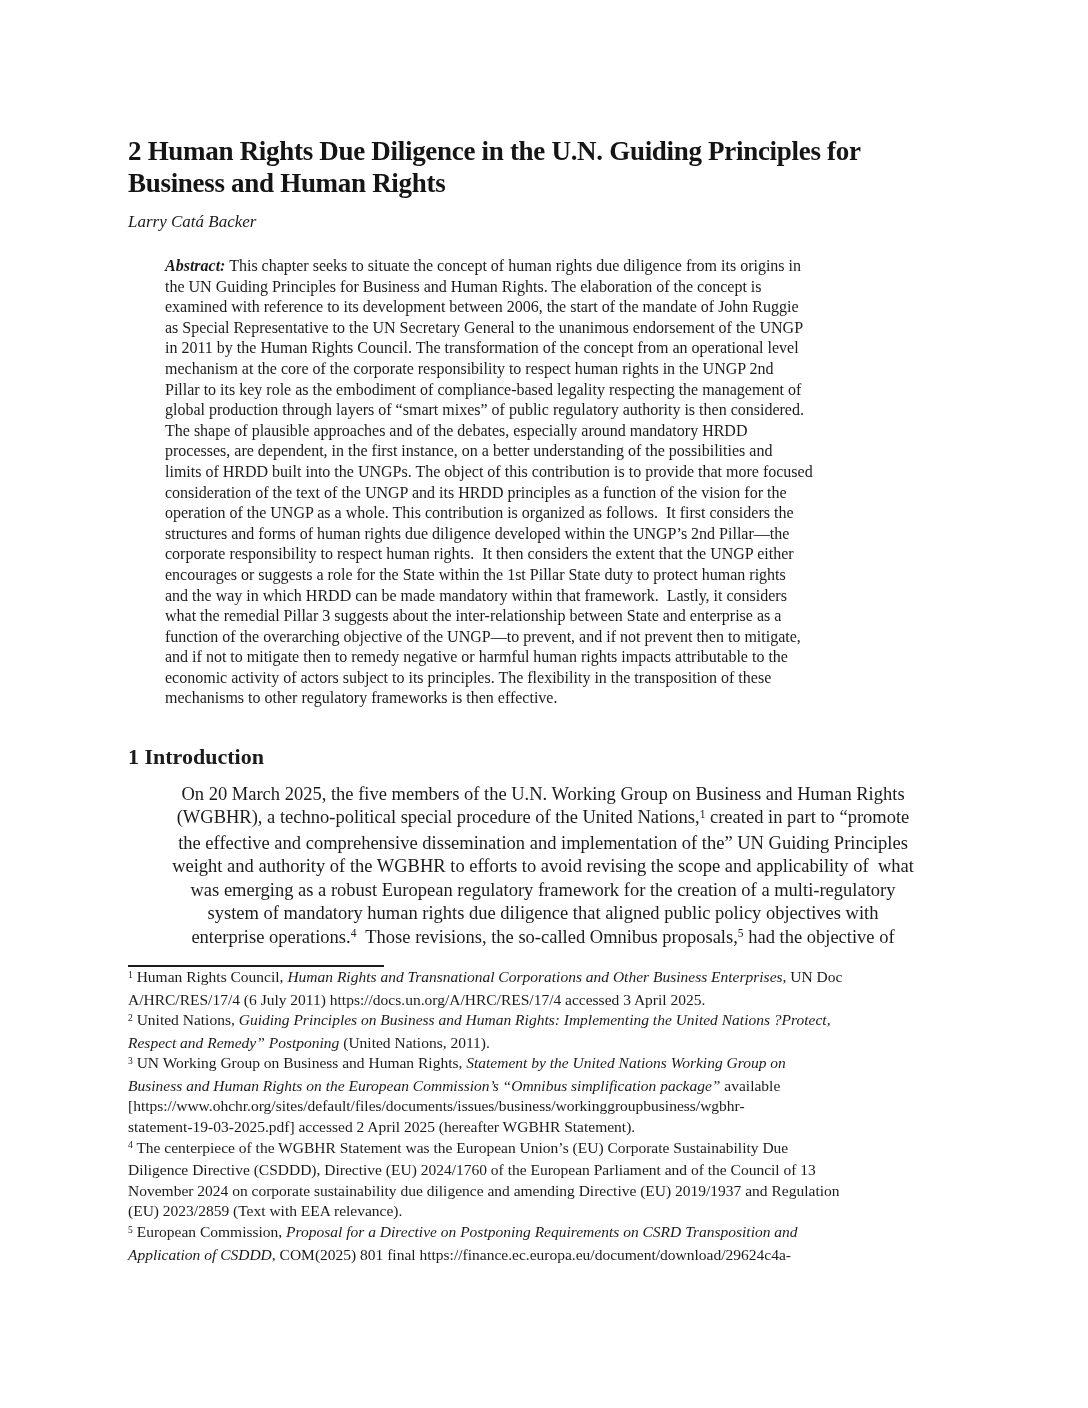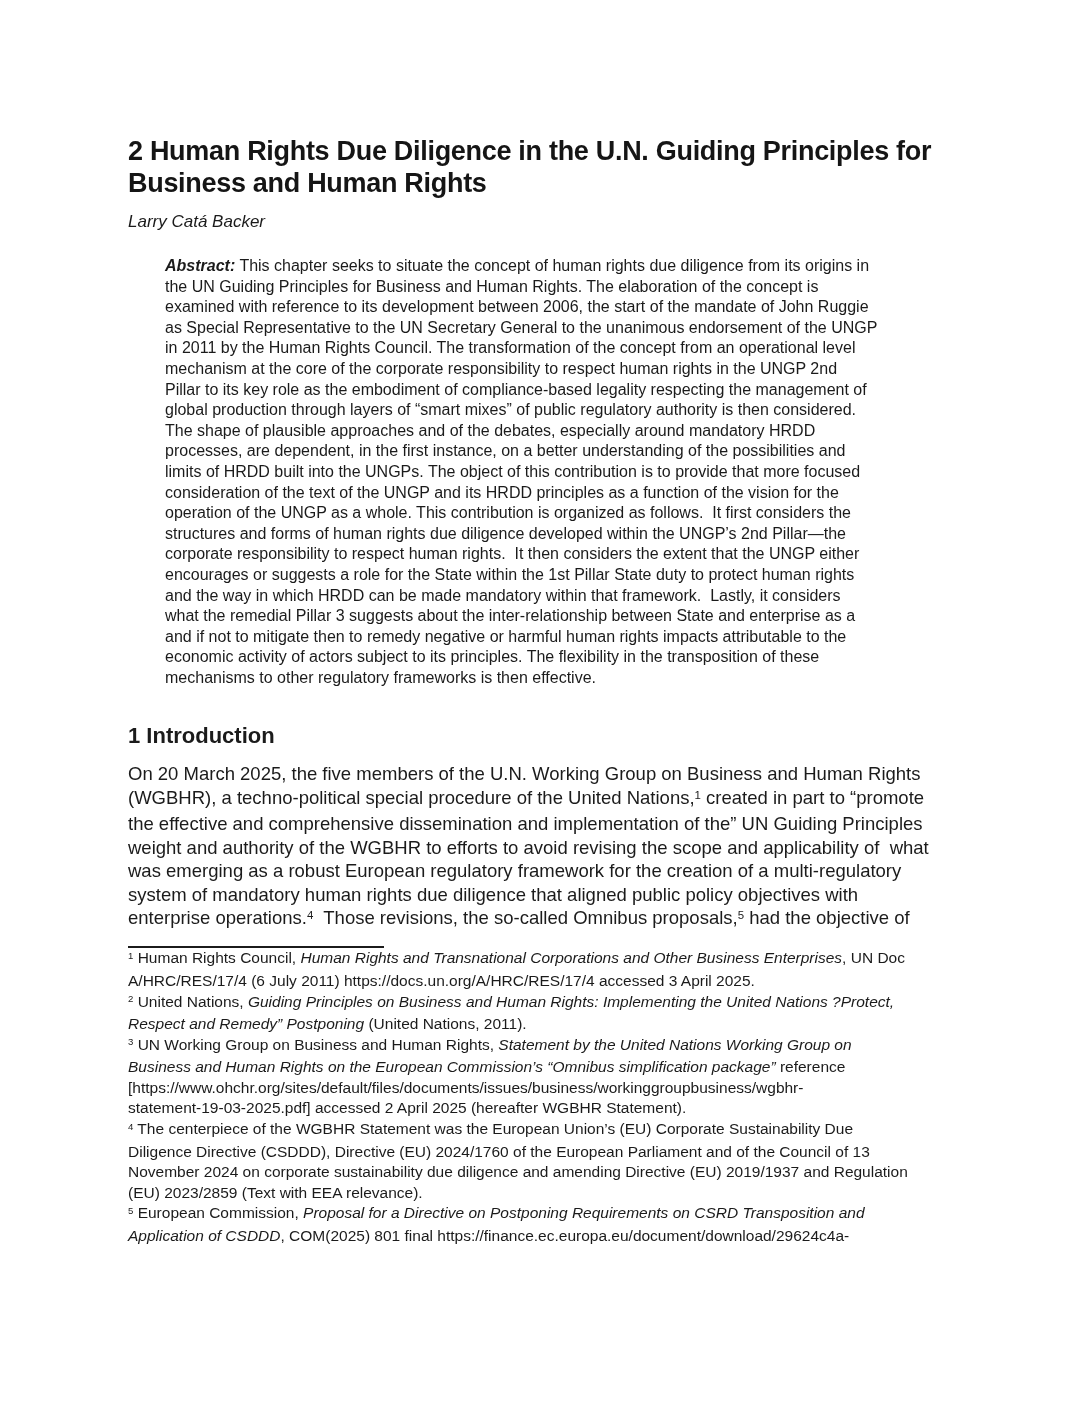--- a/index.html
+++ b/index.html
@@ -2,21 +2,21 @@
 <html><head>
 <meta charset="utf-8">
 <style>
   html, body { margin: 0; padding: 0; background: #ffffff; }
   .page {
     position: relative;
     width: 1088px;
     height: 1408px;
     background: #ffffff;
     color: #1b1b1b;
-    font-family: Liberation Sans, sans-serif;
+    font-family: Liberation Serif, serif;
     overflow: hidden;
     box-sizing: border-box;
   }
   .content {
     padding: 135px 130px 0 128px;
   }
   .line { white-space: pre; }
   .title {
     margin: 0;
     font-size: 27px;
@@ -46,20 +46,21 @@
   }
   .heading {
     margin: 36px 0 0 0;
     font-size: 22px;
     font-weight: 700;
     line-height: 24px;
   }
   .para {
     margin-top: 14px;
     font-size: 18.5px;
+    text-align: center;
   }
   .para .line { line-height: 23.4px; }
   .fn-sep {
     margin-top: 14px;
     width: 256px;
     height: 0;
     border-top: 2px solid #1b1b1b;
   }
   .footnotes {
     font-size: 15.5px;
@@ -91,20 +92,21 @@
         <div class="line">The shape of plausible approaches and of the debates, especially around mandatory HRDD</div>
         <div class="line">processes, are dependent, in the first instance, on a better understanding of the possibilities and</div>
         <div class="line">limits of HRDD built into the UNGPs. The object of this contribution is to provide that more focused</div>
         <div class="line">consideration of the text of the UNGP and its HRDD principles as a function of the vision for the</div>
         <div class="line">operation of the UNGP as a whole. This contribution is organized as follows.  It first considers the</div>
         <div class="line">structures and forms of human rights due diligence developed within the UNGP’s 2nd Pillar—the</div>
         <div class="line">corporate responsibility to respect human rights.  It then considers the extent that the UNGP either</div>
         <div class="line">encourages or suggests a role for the State within the 1st Pillar State duty to protect human rights</div>
         <div class="line">and the way in which HRDD can be made mandatory within that framework.  Lastly, it considers</div>
         <div class="line">what the remedial Pillar 3 suggests about the inter-relationship between State and enterprise as a</div>
+        <div class="line">function of the overarching objective of the UNGP—to prevent, and if not prevent then to mitigate,</div>
         <div class="line">and if not to mitigate then to remedy negative or harmful human rights impacts attributable to the</div>
         <div class="line">economic activity of actors subject to its principles. The flexibility in the transposition of these</div>
         <div class="line">mechanisms to other regulatory frameworks is then effective.</div>
       </div>
 
     <h2 class="heading">1 Introduction</h2>
 
     <div class="para">
         <div class="line">On 20 March 2025, the five members of the U.N. Working Group on Business and Human Rights</div>
         <div class="line"><span>(WGBHR), a techno-political special procedure of the United Nations,</span><span class="run-sup">1</span><span> created in part to “promote</span></div>
@@ -116,21 +118,21 @@
       </div>
 
     <div class="fn-sep"></div>
 
     <div class="footnotes">
         <div class="line"><span class="run-sup">1</span><span> Human Rights Council, </span><span class="run-i">Human Rights and Transnational Corporations and Other Business Enterprises</span><span>, UN Doc</span></div>
         <div class="line">A/HRC/RES/17/4 (6 July 2011) https://docs.un.org/A/HRC/RES/17/4 accessed 3 April 2025.</div>
         <div class="line"><span class="run-sup">2</span><span> United Nations, </span><span class="run-i">Guiding Principles on Business and Human Rights: Implementing the United Nations ?Protect,</span></div>
         <div class="line"><span class="run-i">Respect and Remedy” Postponing</span><span> (United Nations, 2011).</span></div>
         <div class="line"><span class="run-sup">3</span><span> UN Working Group on Business and Human Rights, </span><span class="run-i">Statement by the United Nations Working Group on</span></div>
-        <div class="line"><span class="run-i">Business and Human Rights on the European Commission’s “Omnibus simplification package”</span><span> reference</span></div>
+        <div class="line"><span class="run-i">Business and Human Rights on the European Commission’s “Omnibus simplification package”</span><span> available</span></div>
         <div class="line">[https://www.ohchr.org/sites/default/files/documents/issues/business/workinggroupbusiness/wgbhr-</div>
         <div class="line">statement-19-03-2025.pdf] accessed 2 April 2025 (hereafter WGBHR Statement).</div>
         <div class="line"><span class="run-sup">4</span><span> The centerpiece of the WGBHR Statement was the European Union’s (EU) Corporate Sustainability Due</span></div>
         <div class="line">Diligence Directive (CSDDD), Directive (EU) 2024/1760 of the European Parliament and of the Council of 13</div>
         <div class="line">November 2024 on corporate sustainability due diligence and amending Directive (EU) 2019/1937 and Regulation</div>
         <div class="line">(EU) 2023/2859 (Text with EEA relevance).</div>
         <div class="line"><span class="run-sup">5</span><span> European Commission, </span><span class="run-i">Proposal for a Directive on Postponing Requirements on CSRD Transposition and</span></div>
         <div class="line"><span class="run-i">Application of CSDDD</span><span>, COM(2025) 801 final https://finance.ec.europa.eu/document/download/29624c4a-</span></div>
       </div>
 

